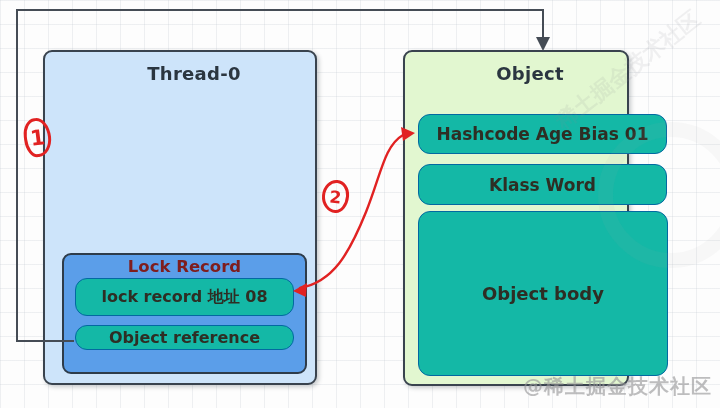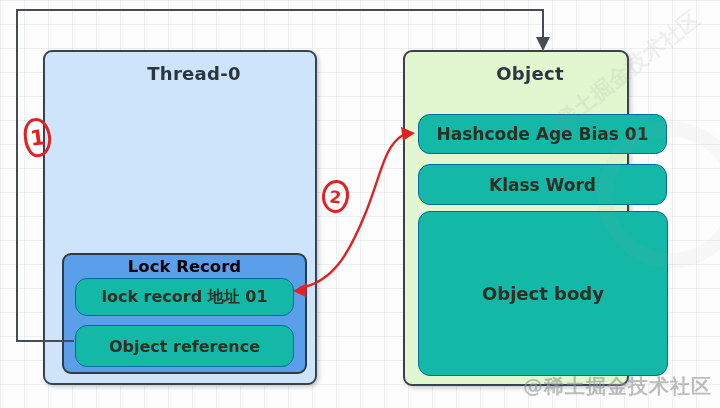--- a/index.html
+++ b/index.html
@@ -29,31 +29,31 @@
     letter-spacing:0.3px;
     padding-left:28px;
   }
   .lock-panel{
     position:absolute;left:17px;top:201px;width:245px;height:121px;
     background:#5b9ee9;border:2.5px solid #2e3c4a;border-radius:9px;
     box-sizing:border-box;
   }
   .lock-panel-title{
     position:absolute;left:0;right:0;top:2px;
-    text-align:center;font-size:16.5px;font-weight:bold;color:#000000;
+    text-align:center;font-size:16.5px;font-weight:bold;color:#7f1d1d;
   }
   .cell{
     position:absolute;
     background:#14b8a6;border:1px solid #0369a1;border-radius:12px;
     display:flex;align-items:center;justify-content:center;
     font-size:16px;font-weight:bold;color:#2e2e24;
     box-sizing:border-box;white-space:nowrap;
   }
   .cell-lock-addr{left:11px;top:23px;width:219px;height:38px;}
-  .cell-obj-ref{left:11px;top:70px;width:219px;height:42px;}
+  .cell-obj-ref{left:11px;top:70px;width:219px;height:25px;}
   .cell-hashcode{left:13px;top:62px;width:249px;height:40px;font-size:17px;}
   .cell-klass{left:13px;top:112px;width:249px;height:41px;font-size:17px;}
   .cell-body{left:13px;top:159px;width:250px;height:165px;font-size:18px;}
   .connector-layer{
     position:absolute;left:0;top:0;width:720px;height:408px;
     pointer-events:none;z-index:5;
   }
   .step-badge{
     position:absolute;z-index:6;
     border:3.5px solid #e12222;
@@ -88,21 +88,21 @@
 <div class="canvas">
 
   <div class="watermark-ring"></div>
   <div class="watermark-diagonal">稀土掘金技术社区</div>
 
   <div class="box thread-box">
     <div class="box-title">Thread-0</div>
 
     <div class="lock-panel">
       <div class="lock-panel-title">Lock Record</div>
-      <div class="cell cell-lock-addr">lock record 地址 01</div>
+      <div class="cell cell-lock-addr">lock record 地址 08</div>
       <div class="cell cell-obj-ref">Object reference</div>
     </div>
   </div>
 
   <div class="box object-box">
     <div class="box-title">Object</div>
     <div class="cell cell-hashcode">Hashcode Age Bias 01</div>
     <div class="cell cell-body">Object body</div>
     <div class="cell cell-klass">Klass Word</div>
   </div>

